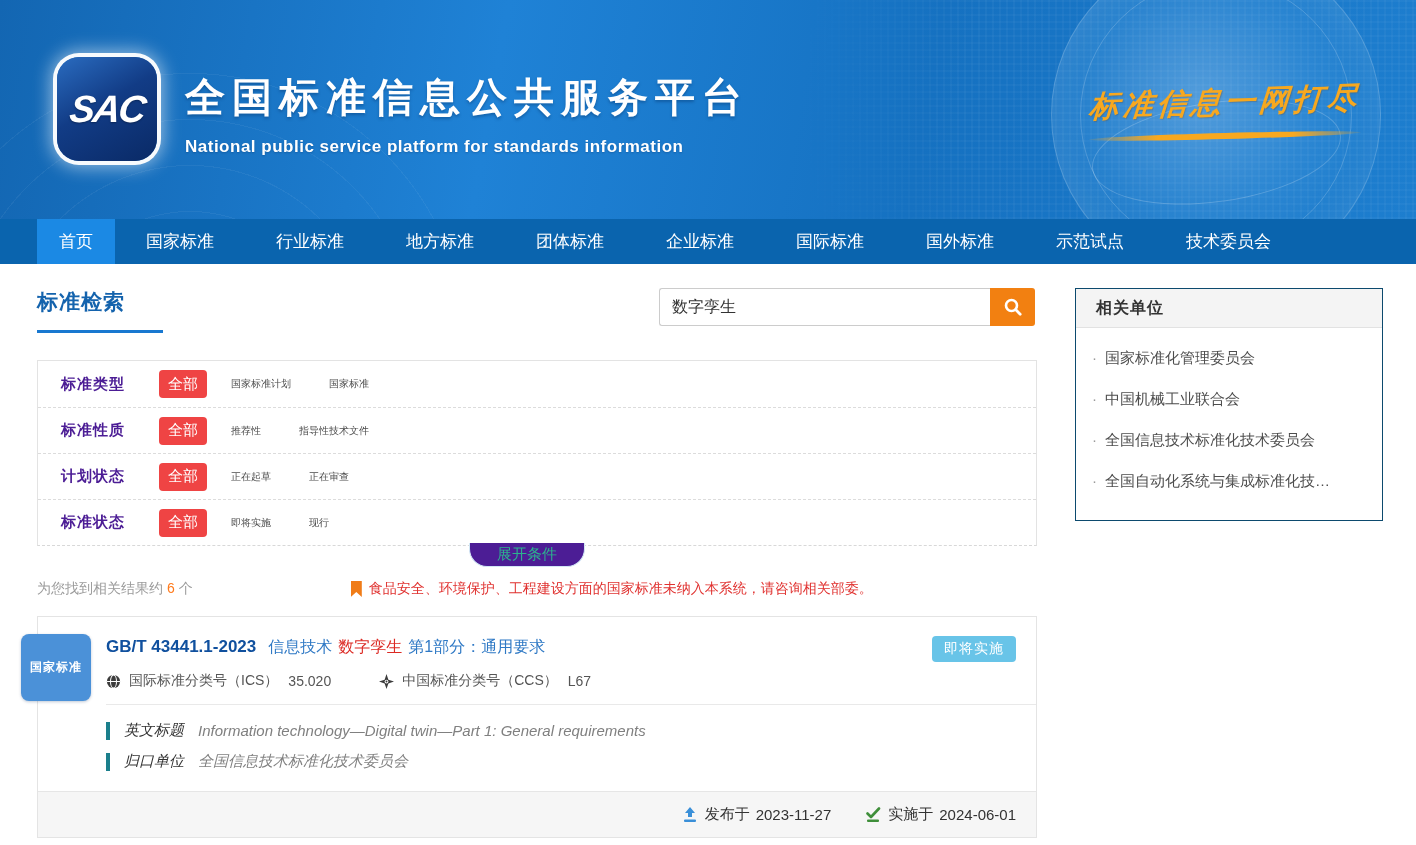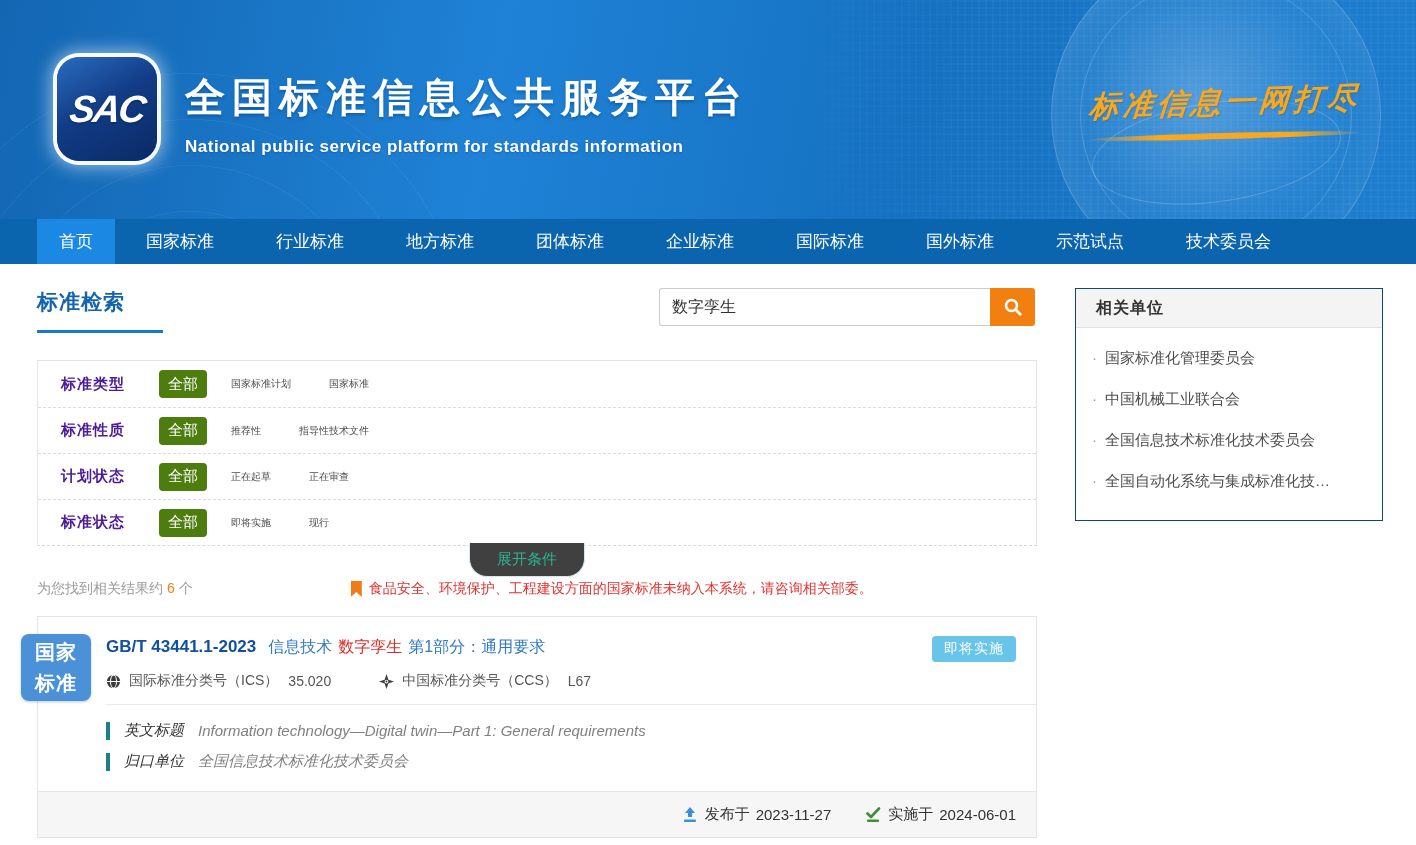--- a/index.html
+++ b/index.html
@@ -101,52 +101,52 @@
     width:45px; height:38px; background:#f28011; border:none; border-radius:0 3px 3px 0;
     display:flex; align-items:center; justify-content:center; cursor:pointer;
   }
 
   
   .filters { margin-top:12px; border:1px solid #e3e3e3; border-bottom:1px dashed #d8d8d8; background:#fff; }
   .filter-row { display:flex; align-items:center; height:46px; padding-left:23px; }
   .filter-row + .filter-row { border-top:1px dashed #dcdcdc; }
   .filter-label { width:72px; font-size:15px; font-weight:bold; color:#4c1d95; letter-spacing:1px; }
   .filter-all {
-    margin-left:26px; width:48px; height:28px; background:#4d7c0f; color:#fff; font-size:15px;
+    margin-left:26px; width:48px; height:28px; background:#ef4444; color:#fff; font-size:15px;
     border:none; border-radius:4px; cursor:pointer; display:flex; align-items:center; justify-content:center;
   }
   .filter-options { display:flex; margin-left:24px; column-gap:38px; }
   .filter-option { font-size:10px; color:#4d4d4d; cursor:pointer; white-space:nowrap; }
 
   
   .expand-wrap { position:relative; height:28px; }
   .expand-tab {
-    position:absolute; left:432px; top:-3px; width:116px; height:34px;
-    background:#404040; border-radius:0 0 18px 18px; border:1px solid #d2e7f5; border-top:none;
+    position:absolute; left:432px; top:-3px; width:116px; height:24px;
+    background:#4c1d95; border-radius:0 0 18px 18px; border:1px solid #d2e7f5; border-top:none;
     display:flex; align-items:center; justify-content:center;
     color:#2cb38e; font-size:15px; cursor:pointer;
   }
 
   
   .summary-row { display:flex; align-items:center; margin-top:4px; height:22px; }
   .summary-text { font-size:14px; color:#9b9b9b; }
   .summary-count { color:#ff7a1c; margin:0 4px; }
   .notice { display:flex; align-items:center; margin-left:158px; }
   .bookmark-icon {
     width:11px; height:16px; background:#f07c18; margin-right:7px; flex:none;
     clip-path:polygon(0 0,100% 0,100% 100%,50% 68%,0 100%);
   }
   .notice-text { font-size:14px; color:#e0312f; }
 
   
   .card { position:relative; margin-top:16px; border:1px solid #e4e4e4; background:#fff; }
   .card-badge {
     position:absolute; left:-17px; top:17px; width:70px; height:67px;
-    background:#4b91d8; border-radius:8px; color:#fff; font-size:20px; font-weight:bold;
-    display:flex; flex-direction:column; align-items:center; justify-content:center; line-height:1.55;
+    background:#4b91d8; border-radius:8px; color:#fff; font-size:12px; font-weight:bold;
+    display:flex; flex-direction:row; align-items:center; justify-content:center; line-height:1.55;
     box-shadow:0 1px 3px rgba(0,40,90,.25); letter-spacing:1px;
   }
   .card-head { padding:20px 20px 0 68px; }
   .card-title-row { display:flex; align-items:baseline; flex-wrap:nowrap; }
   .card-code { color:#10509e; font-size:17px; font-weight:bold; margin-right:12px; cursor:pointer; }
   .card-t { color:#2f79c5; font-size:16px; cursor:pointer; }
   .card-t.hl { color:#dc2a24; margin:0 6px; }
   .status-badge {
     position:absolute; right:20px; top:19px; background:#68c4e8; color:#fff; font-size:14px;
     padding:4px 12px; border-radius:4px; letter-spacing:1px;

